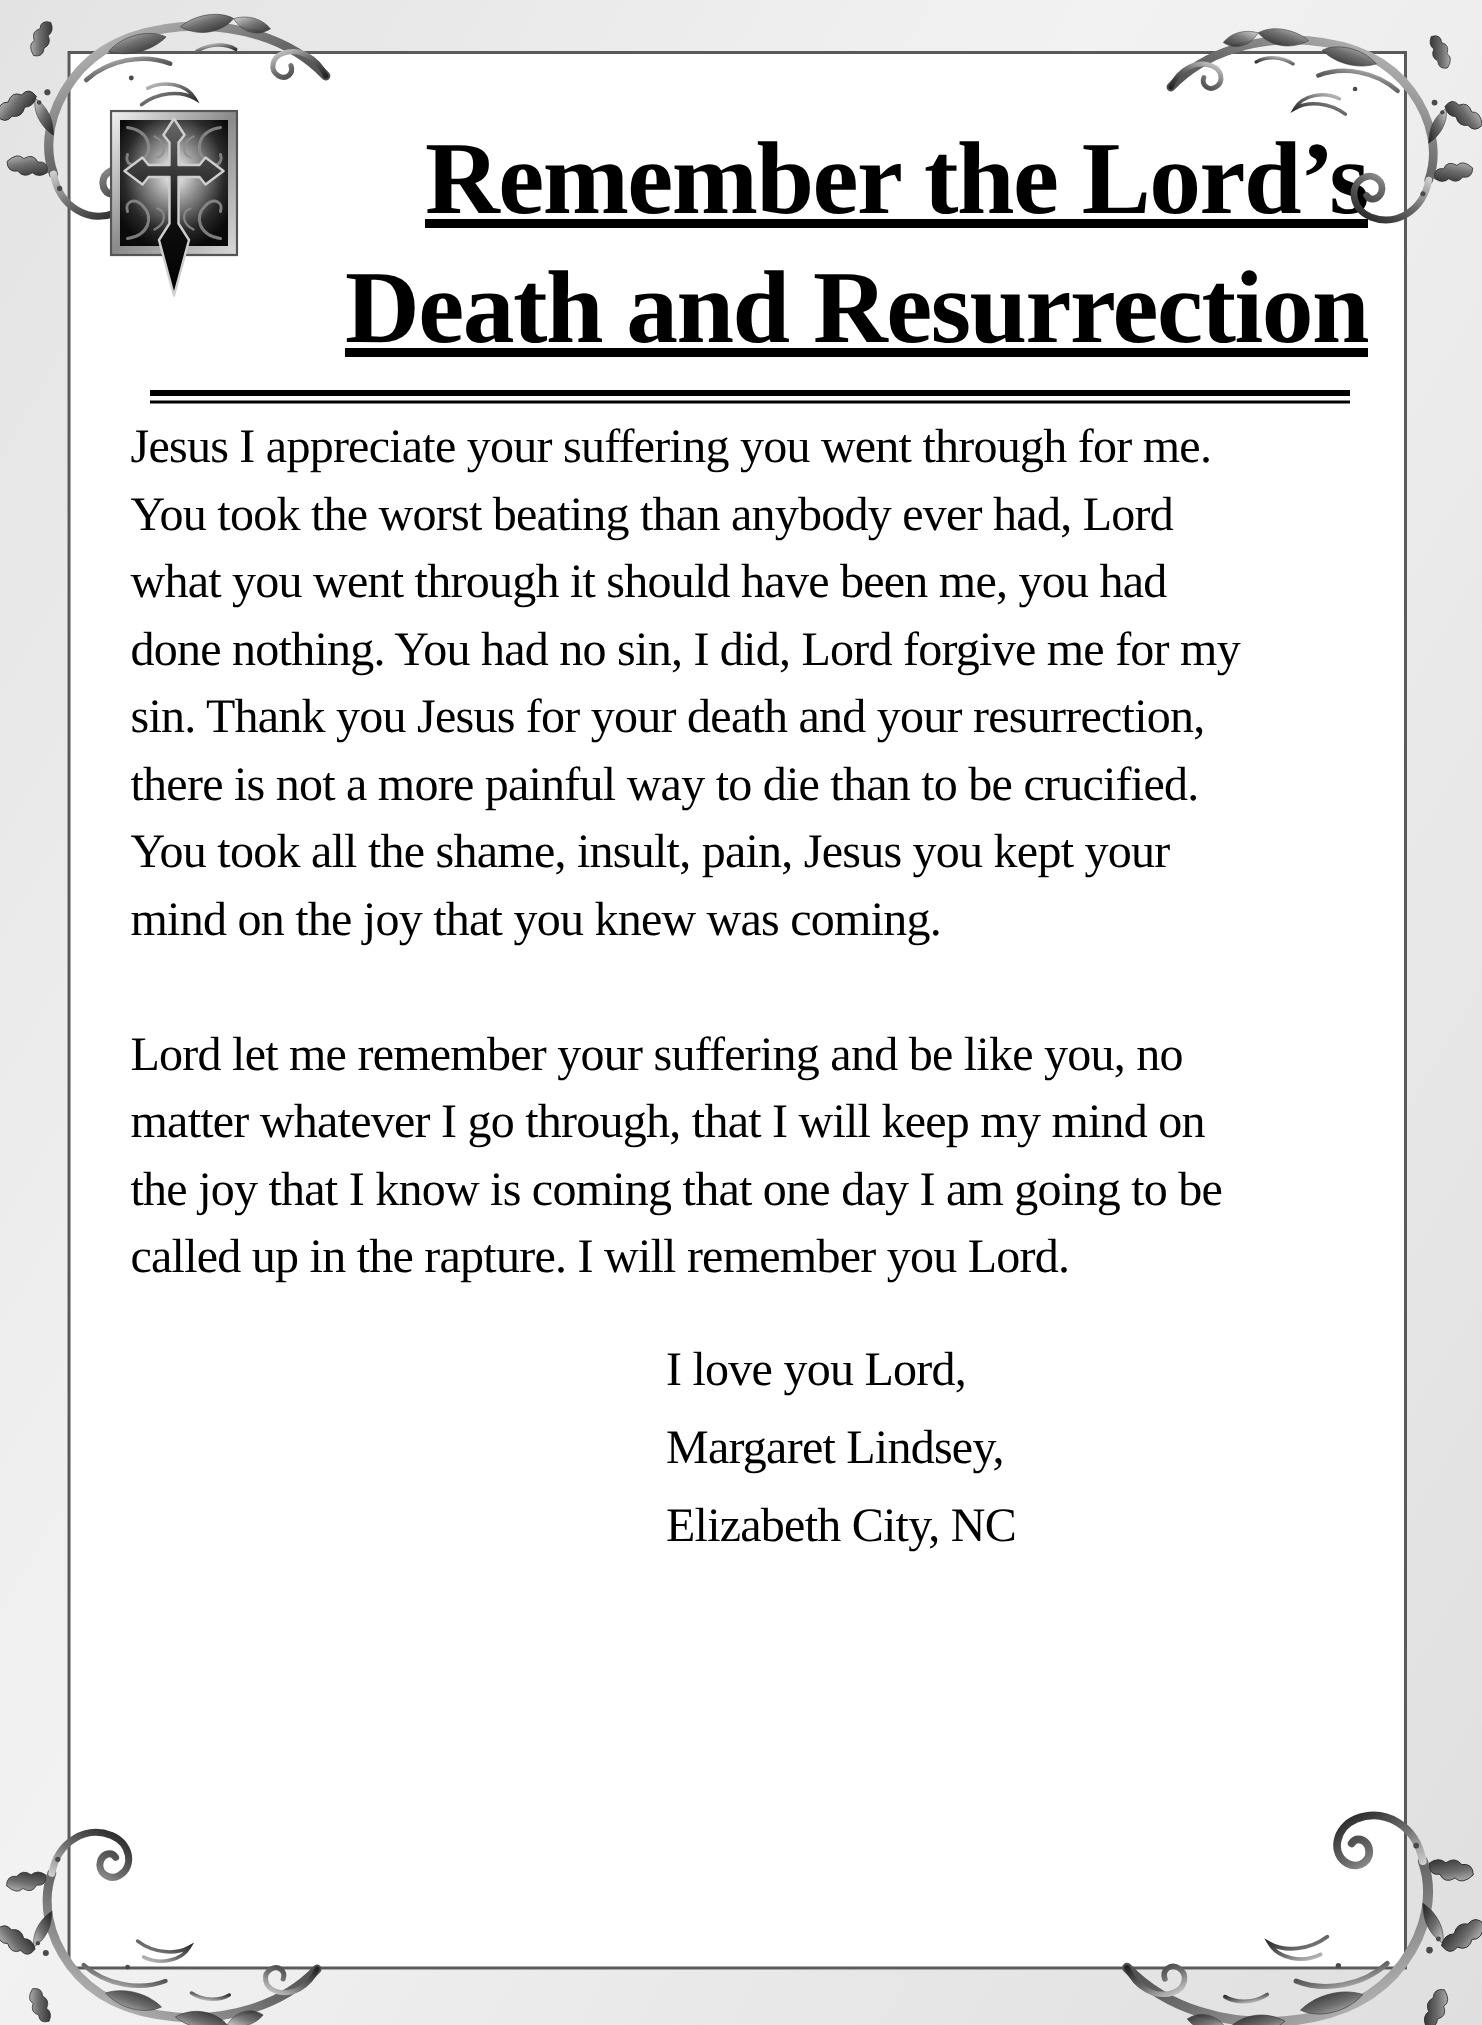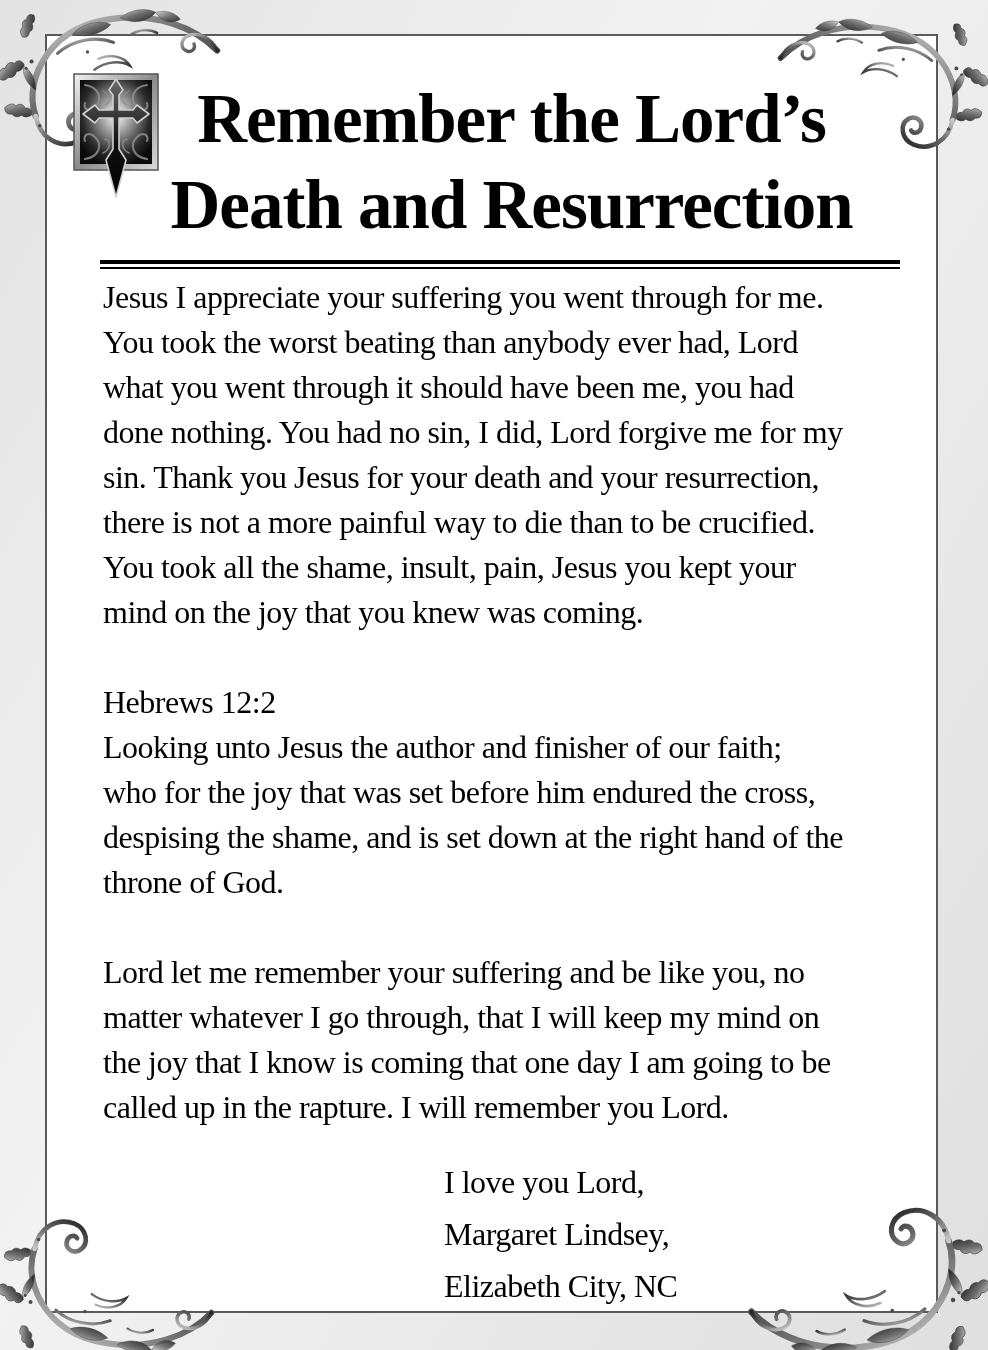--- a/index.html
+++ b/index.html
@@ -22,27 +22,27 @@
   }
   .orn { position:absolute; z-index:2; pointer-events:none; }
   .orn.tl { left:-8px;  top:8px;     width:232px; height:178px; }
   .orn.tr { right:-6px; top:18px;    width:220px; height:168px; transform:scaleX(-1); }
   .orn.bl { left:-8px;  bottom:-4px; width:226px; height:173px; transform:scaleY(-1); }
   .orn.br { right:-8px; bottom:-8px; width:252px; height:193px; transform:scale(-1,-1); }
   .cross-badge { position:absolute; left:73px; top:73px; width:86px; height:128px; z-index:3; }
   .title {
     margin:40px 24px 0 64px;
     font-size:69px; line-height:86px; font-weight:bold;
-    text-align:center; white-space:pre-line; letter-spacing:-1px;
+    text-align:right; white-space:pre-line; letter-spacing:-1px;text-decoration:underline;
   }
   .rule { margin:12px 36px 0 53px; }
   .rule-thick { height:4px; background:var(--ink,#000); }
   .rule-thin  { height:2px; background:var(--ink,#000); margin-top:3px; }
   .content { margin:6px 6px 0 40px; font-size:32px; line-height:45px; letter-spacing:-0.5px; }
-  .content p { margin:45px 0 0 16px; white-space:pre; }
+  .content p { margin:45px 0 0 0; white-space:pre; }
   .content p.first { margin-top:0; }
   .scripture span { display:block; white-space:pre; }
   .signature {
     margin:26px 6px 0 auto; width:480px;
     text-align:left; line-height:52px; white-space:pre-line;
   }
   .defs-holder { position:absolute; width:0; height:0; overflow:hidden; }
 </style>
 </head>
 <body>
@@ -115,24 +115,20 @@
     <div class="content">
       <p class="first">Jesus I appreciate your suffering you went through for me.
 You took the worst beating than anybody ever had, Lord
 what you went through it should have been me, you had
 done nothing. You had no sin, I did, Lord forgive me for my
 sin. Thank you Jesus for your death and your resurrection,
 there is not a more painful way to die than to be crucified.
 You took all the shame, insult, pain, Jesus you kept your
 mind on the joy that you knew was coming.</p>
 
-      <p class="scripture"><span>Hebrews 12:2</span><span>Looking unto Jesus the author and finisher of our faith;
-who for the joy that was set before him endured the cross,
-despising the shame, and is set down at the right hand of the
-throne of God.</span></p>
 
       <p>Lord let me remember your suffering and be like you, no
 matter whatever I go through, that I will keep my mind on
 the joy that I know is coming that one day I am going to be
 called up in the rapture. I will remember you Lord.</p>
 
       <div class="signature">I love you Lord,
 Margaret Lindsey,
 Elizabeth City, NC</div>
     </div>

